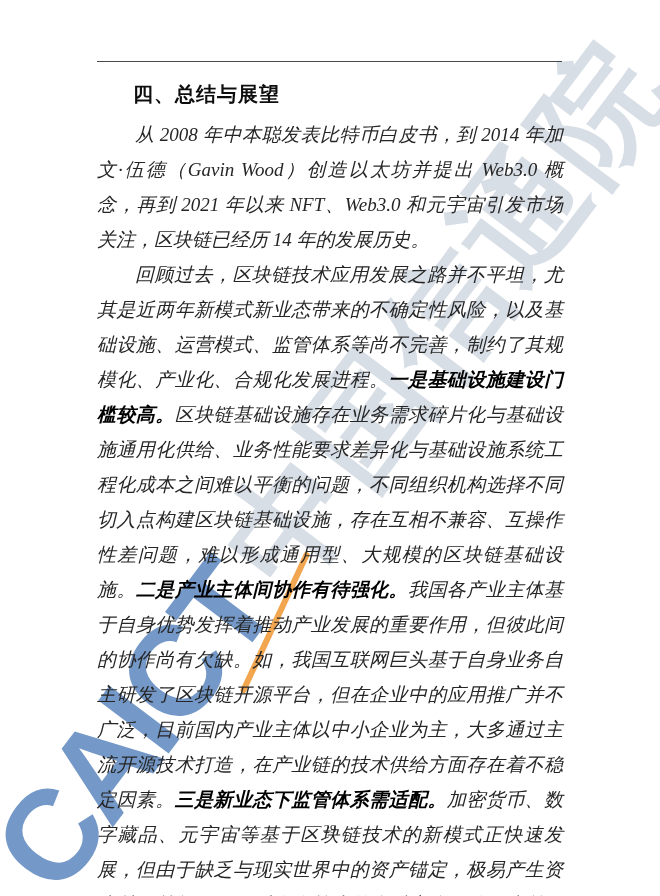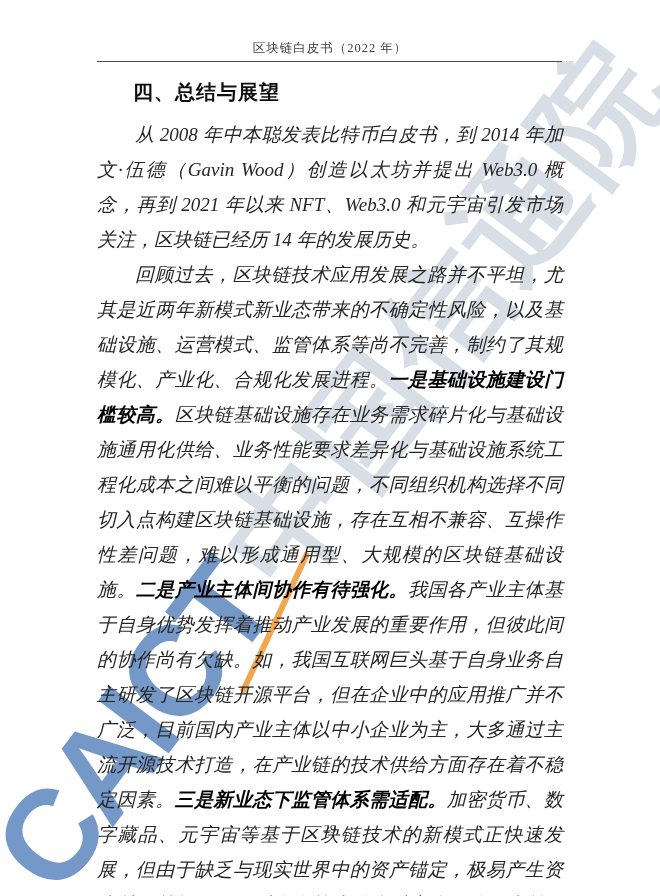--- a/index.html
+++ b/index.html
@@ -57,21 +57,21 @@
     pointer-events:none;
   }
   
   .content{
     position:absolute;top:80px;left:97px;width:466px;
     z-index:1;
   }
   .section-heading{
     margin:0 0 9px 0;
     padding-left:36px;
-    font-family:Liberation Mono, monospace;
+    font-family:Liberation Serif, serif;
     font-weight:700;
     font-size:20px;
     line-height:28px;
     color:#0d0d0d;
     letter-spacing:1px;
   }
   .para{
     margin:0;
     font-size:19px;
     line-height:35px;
@@ -95,21 +95,20 @@
 </head>
 <body>
 
 <div class="page">
 
   <div class="watermark">
     <span class="wm-latin">CAICT</span><span class="wm-cjk">中国信通院</span>
   </div>
   <div class="wm-slash"></div>
 
-  <div class="header">区块链白皮书（2022 年）</div>
   <div class="header-rule"></div>
 
   <div class="content">
     <h2 class="section-heading">四、总结与展望</h2>
 
     <p class="para"><span>从 2008 年中本聪发表比特币白皮书，到 2014 年加文·伍德（Gavin Wood）创造以太坊并提出 Web3.0 概念，再到 2021 年以来 NFT、Web3.0 和元宇宙引发市场关注，区块链已经历 14 年的发展历史。</span></p>
 
     <p class="para"><span>回顾过去，区块链技术应用发展之路并不平坦，尤其是近两年新模式新业态带来的不确定性风险，以及基础设施、运营模式、监管体系等尚不完善，制约了其规模化、产业化、合规化发展进程。</span><strong>一是基础设施建设门槛较高。</strong><span>区块链基础设施存在业务需求碎片化与基础设施通用化供给、业务性能要求差异化与基础设施系统工程化成本之间难以平衡的问题，不同组织机构选择不同切入点构建区块链基础设施，存在互相不兼容、互操作性差问题，难以形成通用型、大规模的区块链基础设施。</span><strong>二是产业主体间协作有待强化。</strong><span>我国各产业主体基于自身优势发挥着推动产业发展的重要作用，但彼此间的协作尚有欠缺。如，我国互联网巨头基于自身业务自主研发了区块链开源平台，但在企业中的应用推广并不广泛，目前国内产业主体以中小企业为主，大多通过主流开源技术打造，在产业链的技术供给方面存在着不稳定因素。</span><strong>三是新业态下监管体系需适配。</strong><span>加密货币、数字藏品、元宇宙等基于区块链技术的新模式正快速发展，但由于缺乏与现实世界中的资产锚定，极易产生资本炒作等问题，同时存在较大的金融安全风险。当前国内对于数字藏品、元宇宙等新兴业务尚缺乏有效监管措施，相关法律法规体系有待进一步完善。</span></p>
   </div>
 

